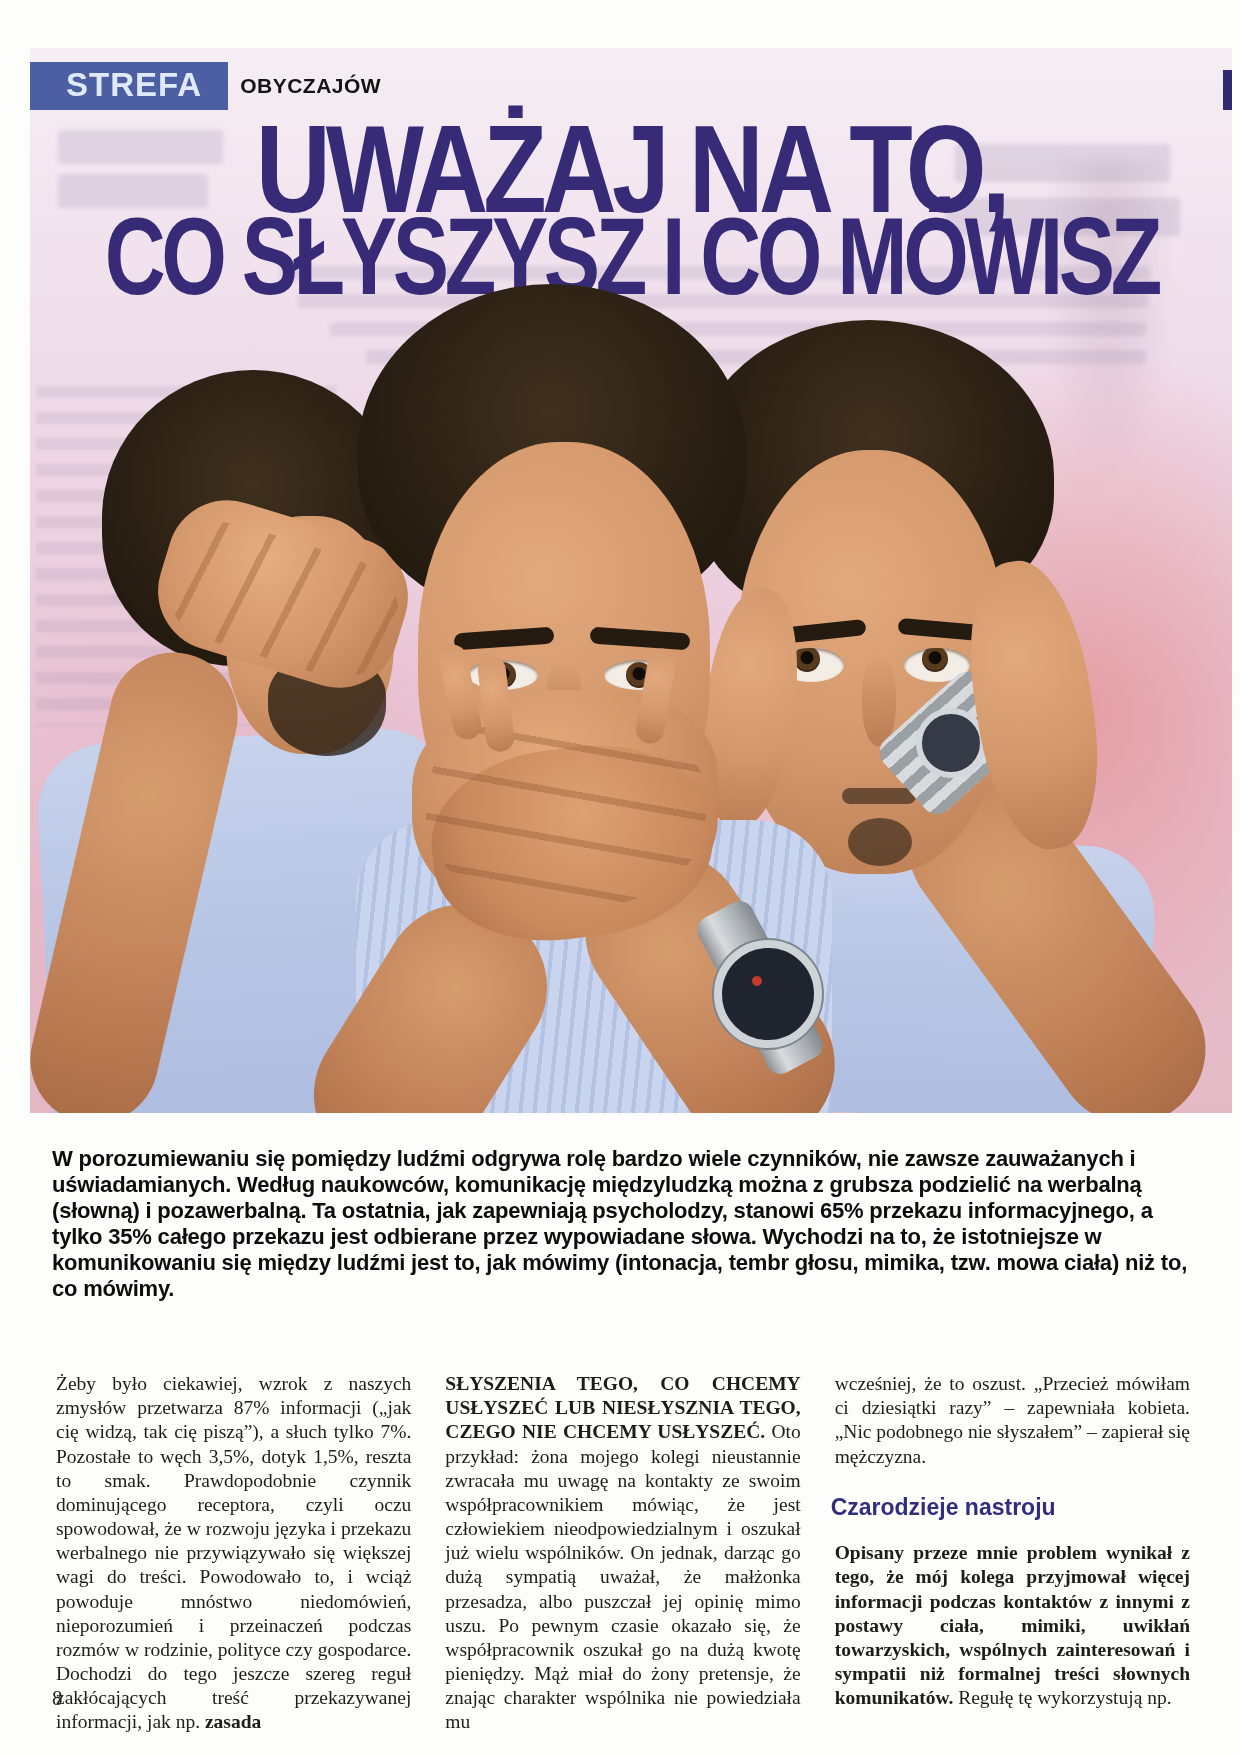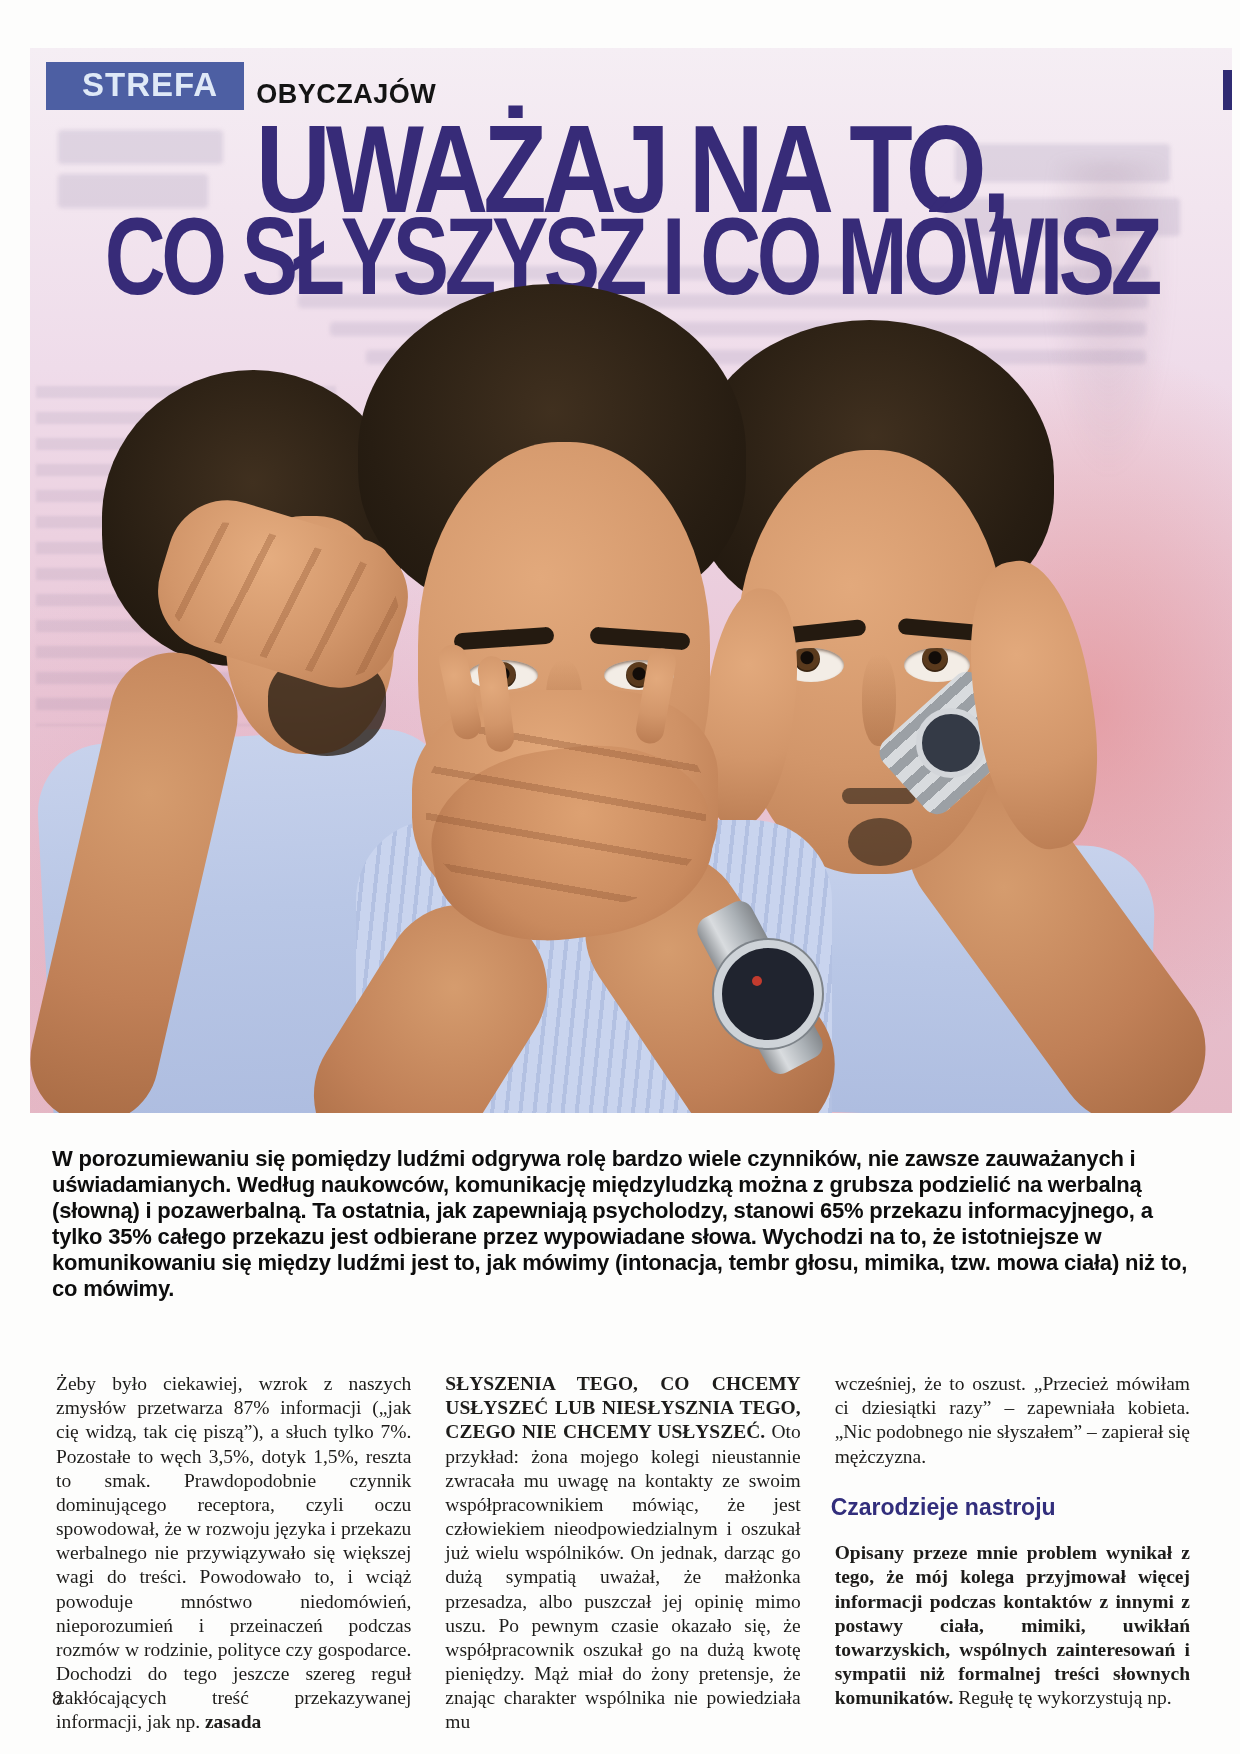--- a/index.html
+++ b/index.html
@@ -6,24 +6,24 @@
   .page{position:relative;width:1240px;height:1754px;margin:0 auto;background:#fdfdfc;overflow:hidden;
         font-family:"Liberation Sans",sans-serif;}
 
   
   .hero{position:absolute;left:30px;top:48px;width:1202px;height:1065px;overflow:hidden;
         background:
           radial-gradient(ellipse 420px 520px at 88% 62%, rgba(224,120,118,.50), rgba(224,120,118,0) 70%),
           radial-gradient(ellipse 600px 500px at 18% 80%, rgba(222,150,170,.35), rgba(222,150,170,0) 70%),
           linear-gradient(180deg,#f5eef4 0%,#efdcea 30%,#e9c6d6 62%,#e5bac7 100%);}
 
-  .kicker{position:absolute;left:0;top:14px;display:flex;align-items:flex-end;margin-left:16px;}
+  .kicker{position:absolute;left:0;top:14px;display:flex;align-items:center;}
   .kicker-box{background:#4d5fa3;color:#dfe9f7;font-weight:700;font-size:33px;letter-spacing:1px;
               padding:4px 26px 6px 36px;}
-  .kicker-cat{color:#141414;font-weight:700;font-size:27px;letter-spacing:.5px;margin-left:12px;}
+  .kicker-cat{color:#141414;font-weight:700;font-size:21px;letter-spacing:.5px;margin-left:12px;}
   .corner-square{position:absolute;right:0;top:22px;width:9px;height:40px;background:#2f2a72;}
 
   
   .ghost{position:absolute;background:rgba(110,104,146,.14);filter:blur(2px);border-radius:4px;pointer-events:none;}
   .ghost.head{background:rgba(118,108,150,.17);}
   .ghost-col{position:absolute;left:6px;top:338px;width:300px;height:340px;filter:blur(1.5px);pointer-events:none;
     background:repeating-linear-gradient(180deg,rgba(104,100,138,.11) 0 12px,transparent 12px 26px);}
   .ghost-fig{position:absolute;right:58px;top:112px;width:130px;height:320px;filter:blur(6px);pointer-events:none;
     background:radial-gradient(ellipse at 50% 30%,rgba(150,118,140,.22),rgba(150,118,140,0) 70%);}
 

